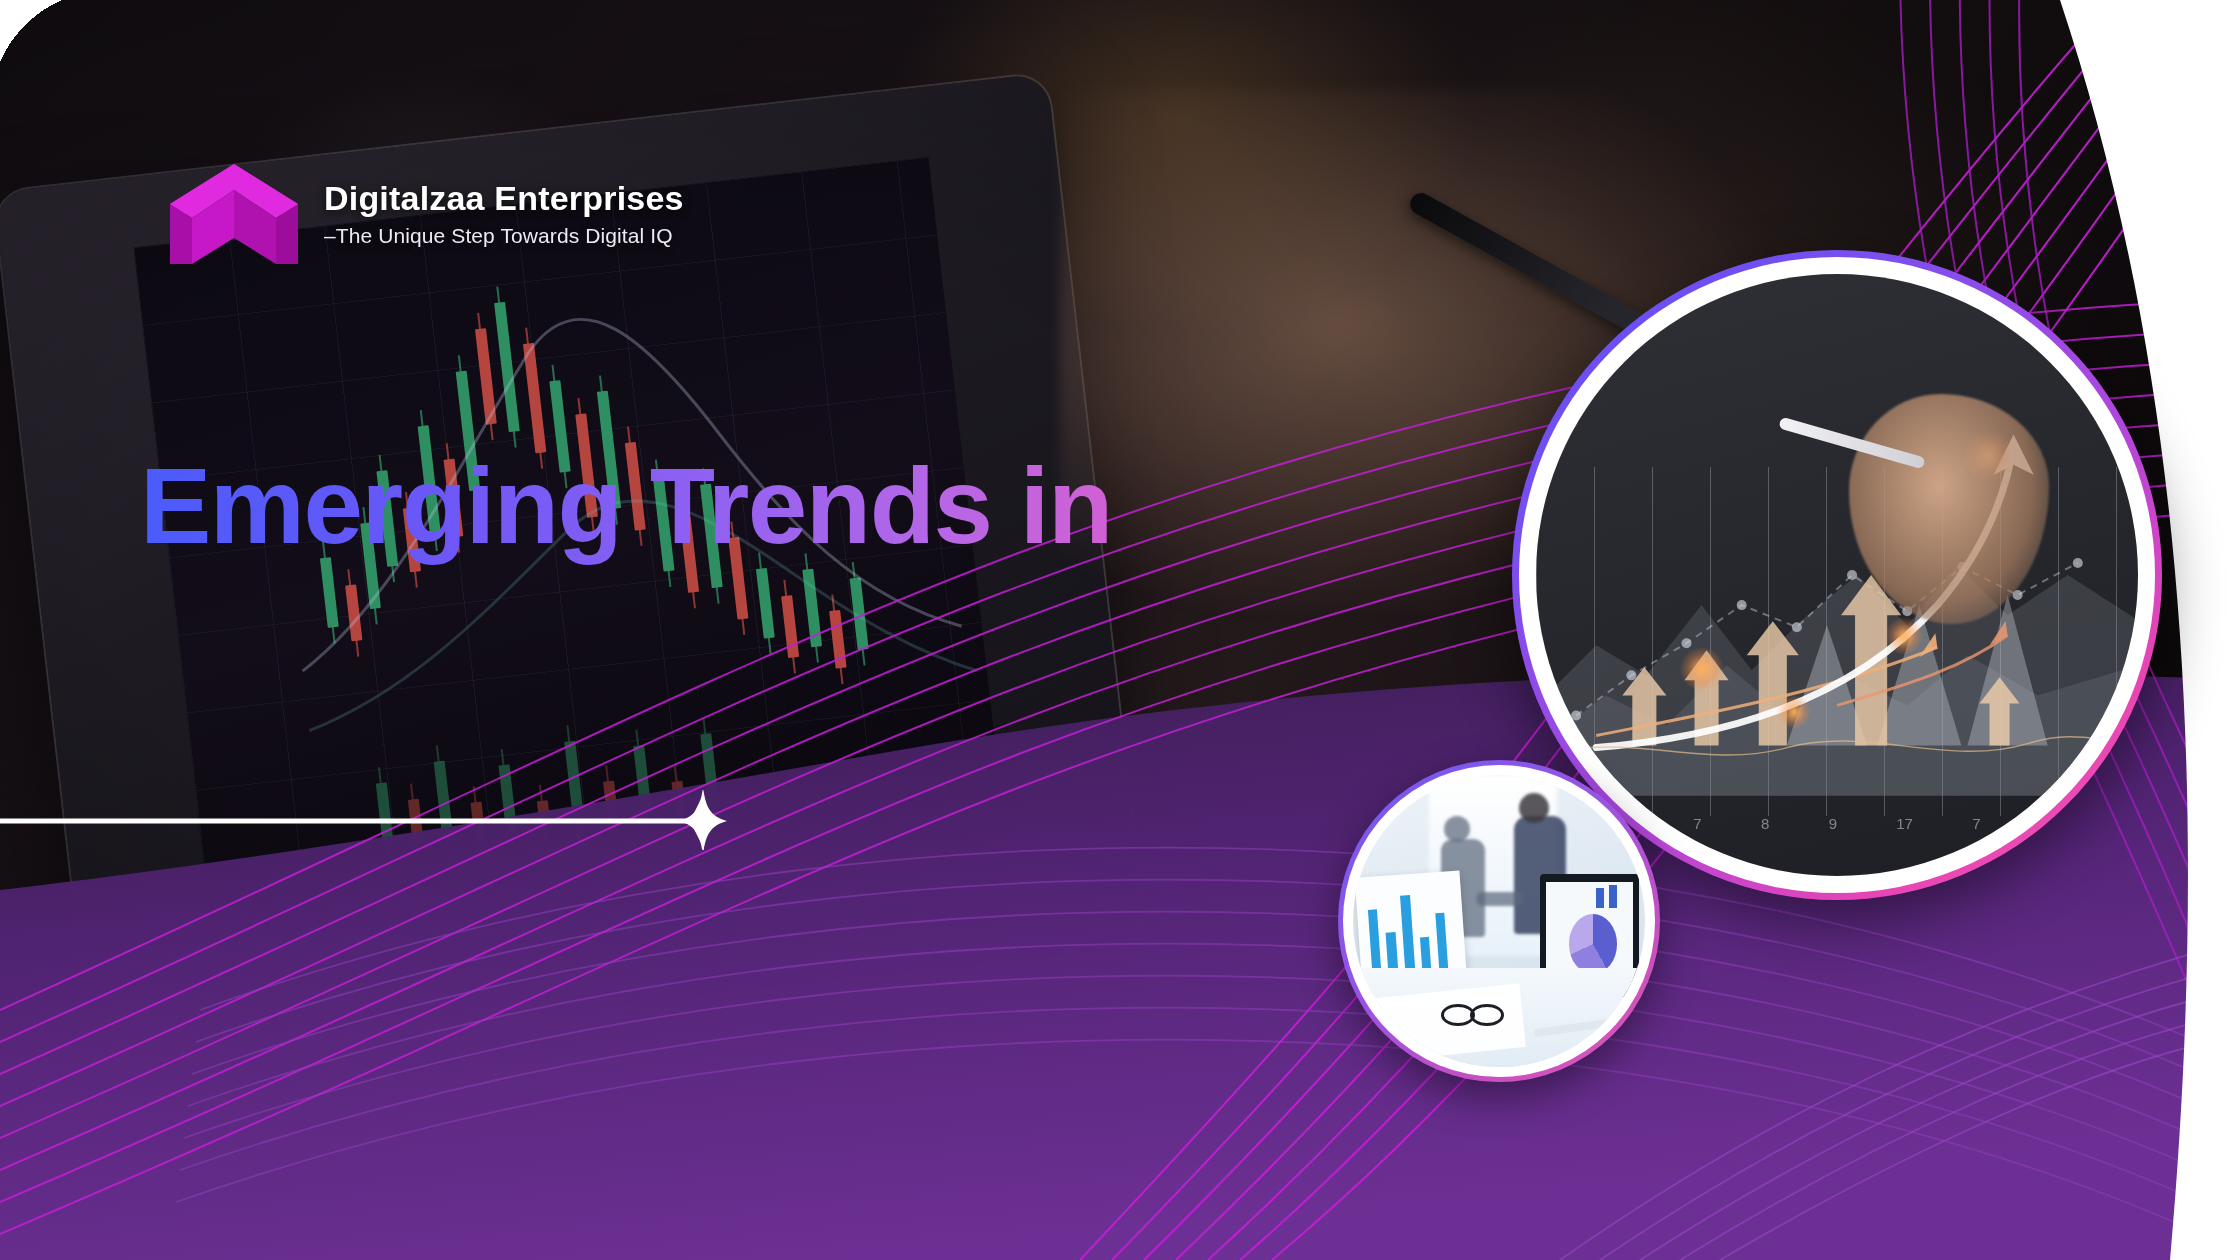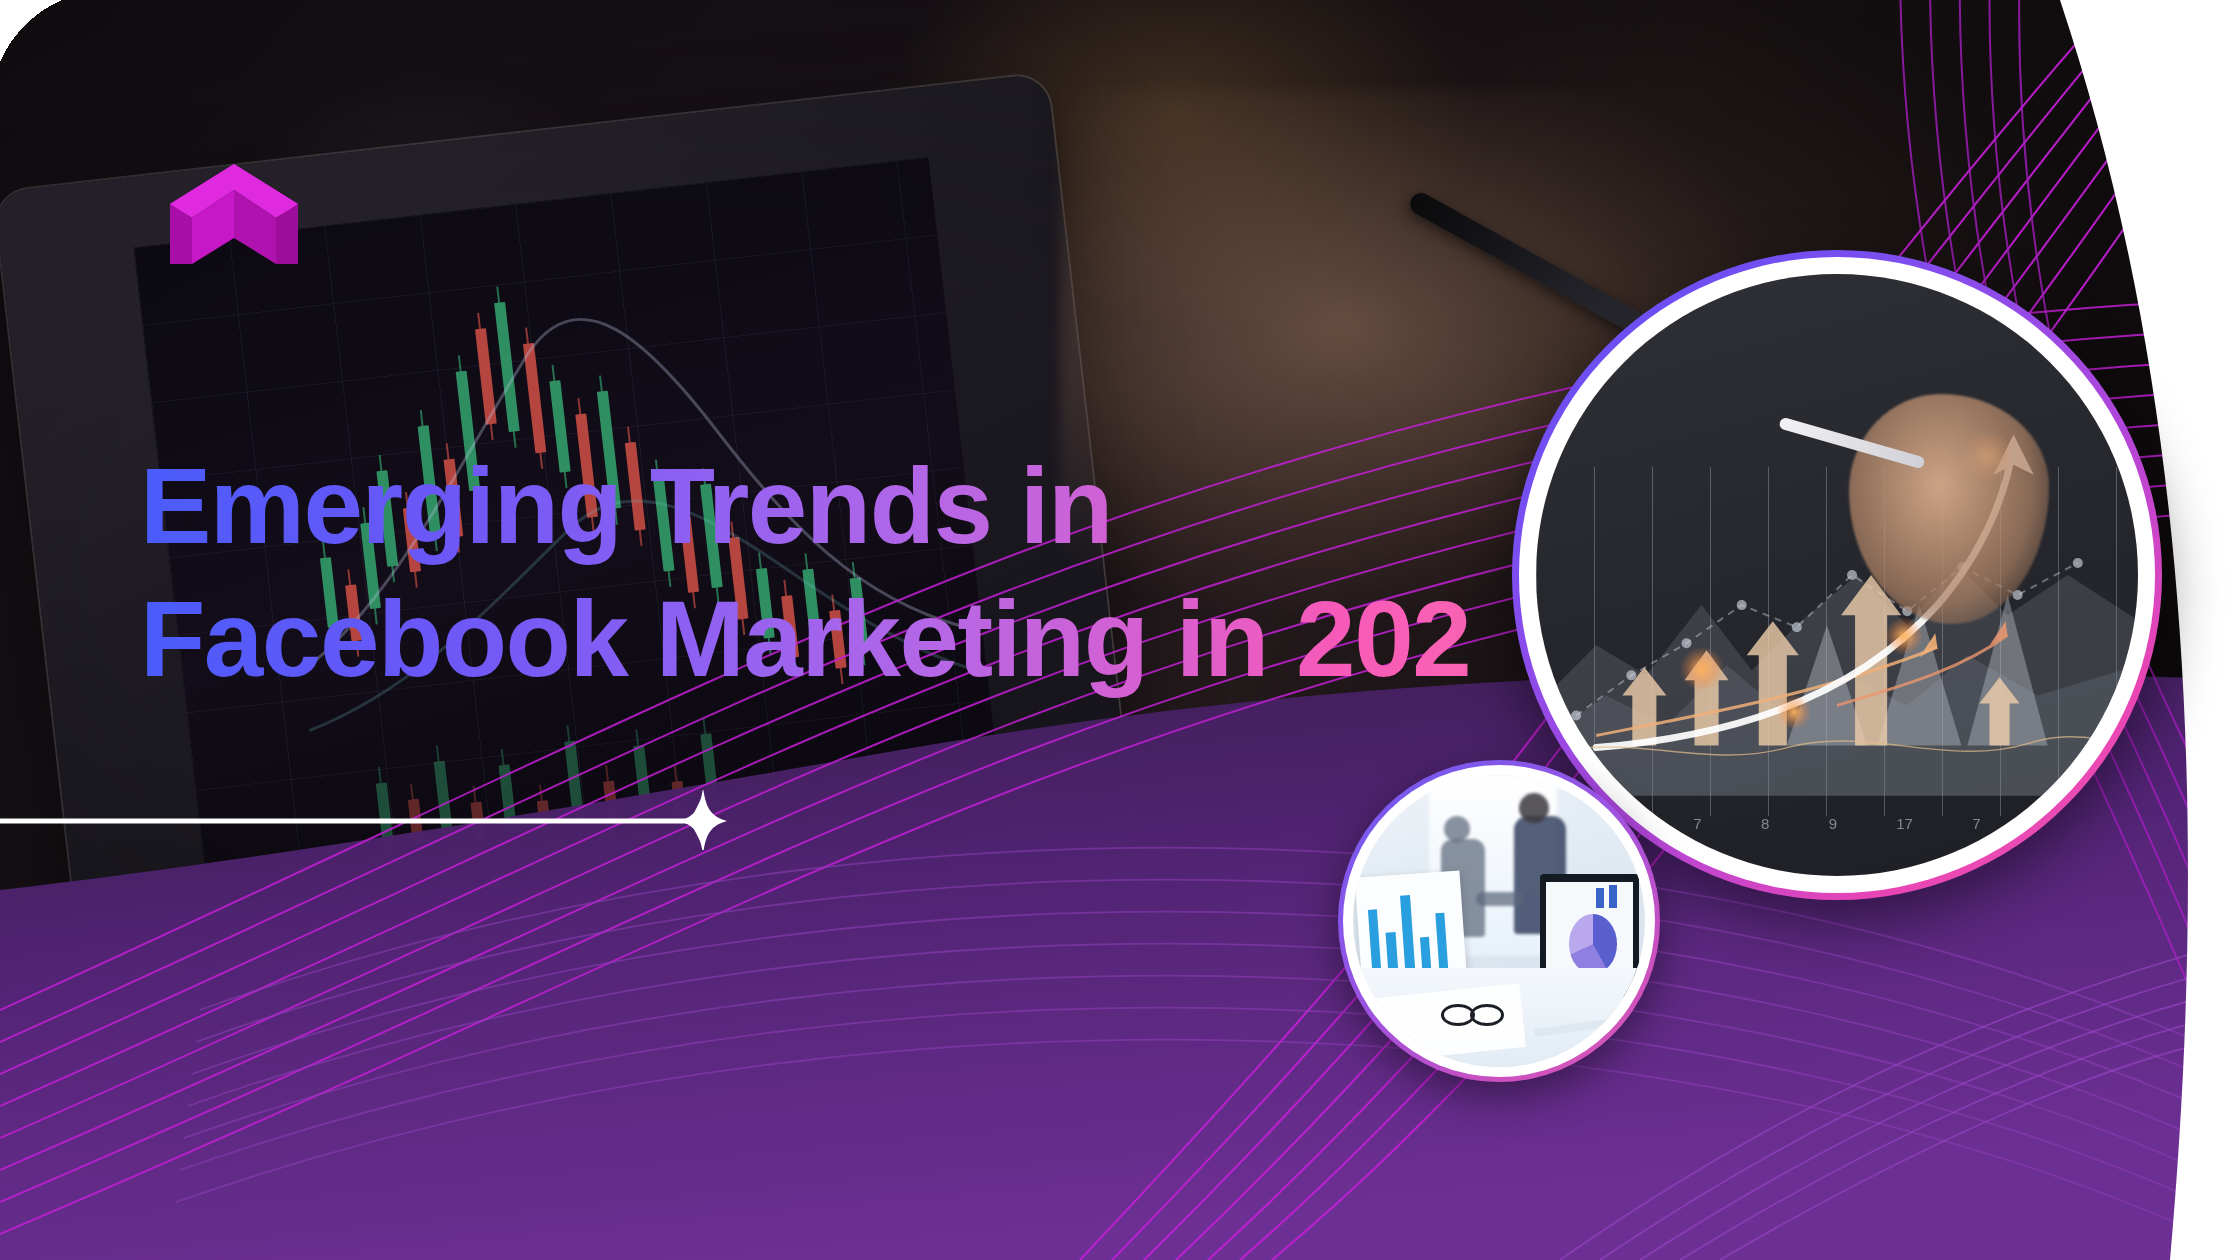--- a/index.html
+++ b/index.html
@@ -255,25 +255,28 @@
       <svg viewBox="0 0 136 108" width="136" height="108">
         <polygon points="68,4 132,44 132,64 68,26 4,64 4,44" fill="#d41ad4"></polygon>
         <polygon points="4,44 68,26 68,104 4,104" fill="#c014c0" opacity="0"></polygon>
         <polygon points="68,4 132,44 110,58 68,30 26,58 4,44" fill="#e02ae0"></polygon>
         <polygon points="4,44 26,58 26,104 4,104" fill="#a80fa8"></polygon>
         <polygon points="26,58 68,30 68,78 26,104" fill="#c718c7"></polygon>
         <polygon points="68,30 110,58 110,104 68,78" fill="#b012b0"></polygon>
         <polygon points="110,58 132,44 132,104 110,104" fill="#9c0d9c"></polygon>
       </svg>
     </div>
+    <div class="logo-text">
+      <div class="logo-name">Digitalzaa Enterprises</div>
+      <div class="logo-tag">–The Unique Step Towards Digital IQ</div>
+    </div>
   </div>
 
   <div class="headline">
     <div class="hl-line">Emerging Trends in</div>
-    <div class="hl-line">Facebook Marketing in 2026</div>
   </div>
 
   <div class="rule-wrap">
     <svg viewBox="0 0 740 60">
       <line x1="0" y1="31" x2="690" y2="31" stroke="#ffffff" stroke-width="5"></line>
       <path d="M690,31 L703,5 L709,31 L703,57 Z" fill="#ffffff"></path>
       <path d="M703,31 L677,25 L703,20 L729,25 Z" fill="#ffffff" opacity="0"></path>
       <g fill="#ffffff">
         <path d="M703,-2 C706,16 709,26 727,31 C709,36 706,46 703,64 C700,46 697,36 679,31 C697,26 700,16 703,-2 Z"></path>
       </g>

